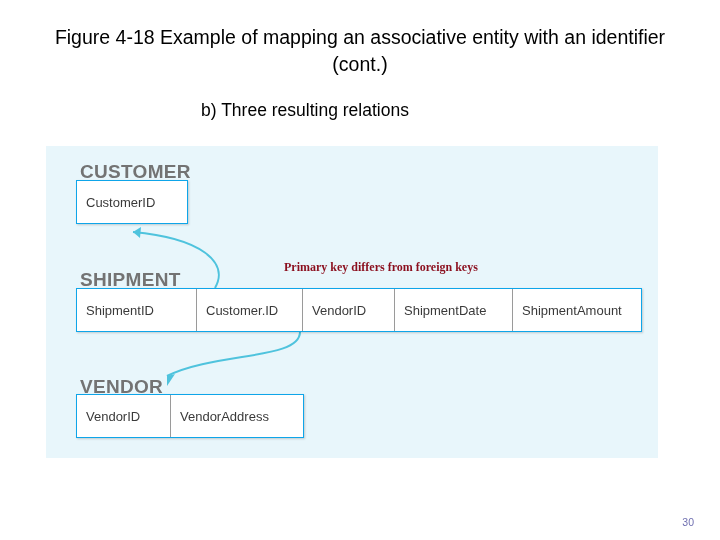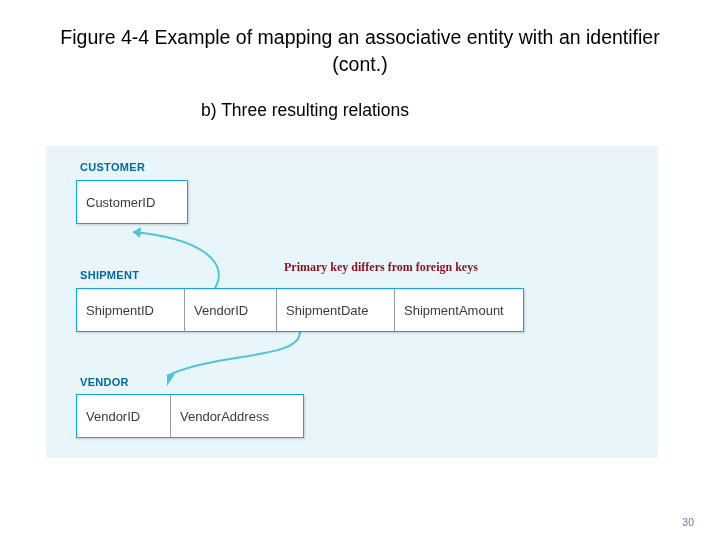--- a/index.html
+++ b/index.html
@@ -41,23 +41,23 @@
     left: 46px;
     top: 146px;
     width: 612px;
     height: 312px;
     background: #e8f6fb;
   }
 
   .entity-label {
     position: absolute;
     font-family: "Liberation Sans", sans-serif;
-    font-size: 11px;
+    font-size: 19px;
     font-weight: bold;
-    color: #0369a1;
+    color: #737373;
     letter-spacing: 0.3px;
   }
 
   .rel-table {
     position: absolute;
     display: flex;
     border: 1px solid #0ea5e9;
     background: #ffffff;
     box-shadow: 1px 1px 2px rgba(0,0,0,0.18);
     height: 44px;
@@ -79,21 +79,21 @@
     border-right: none;
   }
 
   
   #customer-table { left: 76px; top: 180px; }
   #customer-table .c0 { width: 110px; }
   #customer-table .c1 { width: 136px; }
 
   
   #shipment-table { left: 76px; top: 288px; }
-  #shipment-table .c0 { width: 108px; }
+  #shipment-table .c0 { width: 120px; }
   #shipment-table .c1 { width: 106px; }
   #shipment-table .c2 { width: 92px; }
   #shipment-table .c3 { width: 118px; }
   #shipment-table .c4 { width: 128px; }
 
   
   #vendor-table { left: 76px; top: 394px; }
   #vendor-table .c0 { width: 94px; }
   #vendor-table .c1 { width: 132px; }
 
@@ -121,21 +121,21 @@
     position: absolute;
     right: 26px;
     bottom: 12px;
     font-size: 10.5px;
     color: #6f6fb0;
   }
 </style>
 </head>
 <body>
 
-<div class="slide-title">Figure 4-4 Example of mapping an associative entity with an identifier (cont.)</div>
+<div class="slide-title">Figure 4-18 Example of mapping an associative entity with an identifier (cont.)</div>
 
 <div class="subtitle">b) Three resulting relations</div>
 
 <div class="diagram-panel"></div>
 
 <svg class="arrows" xmlns="http://www.w3.org/2000/svg">
 
   <path d="M 215 288 C 230 262 200 238 133 232" fill="none" stroke="#4fc3dd" stroke-width="2"></path>
   <path d="M 133 232 L 141 227 L 140 238 Z" fill="#4fc3dd"></path>
 
@@ -144,20 +144,21 @@
 </svg>
 
 <div class="entity-label" style="left:80px; top:161px;">CUSTOMER</div>
 <div class="rel-table" id="customer-table">
   <div class="rel-cell c0">CustomerID</div>
 </div>
 
 <div class="entity-label" style="left:80px; top:269px;">SHIPMENT</div>
 <div class="rel-table" id="shipment-table">
   <div class="rel-cell c0">ShipmentID</div>
+  <div class="rel-cell c1">Customer.ID</div>
   <div class="rel-cell c2">VendorID</div>
   <div class="rel-cell c3">ShipmentDate</div>
   <div class="rel-cell c4">ShipmentAmount</div>
 </div>
 
 <div class="entity-label" style="left:80px; top:376px;">VENDOR</div>
 <div class="rel-table" id="vendor-table">
   <div class="rel-cell c0">VendorID</div>
   <div class="rel-cell c1">VendorAddress</div>
 </div>

